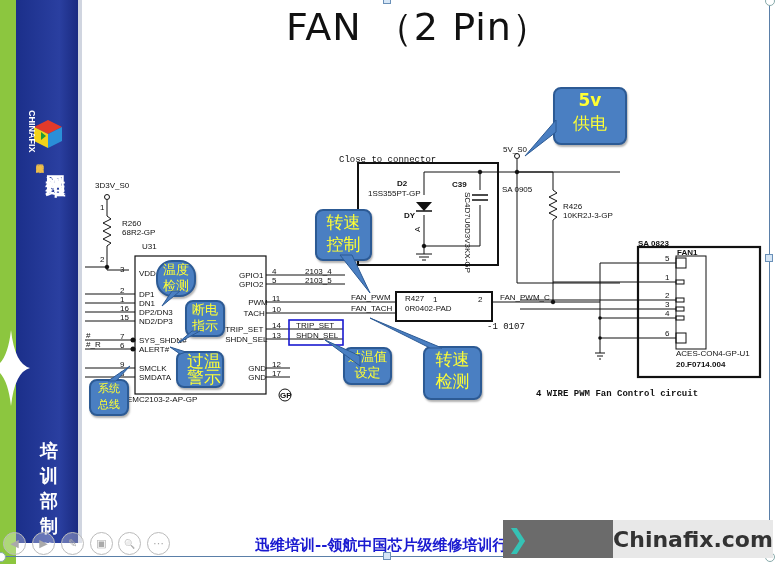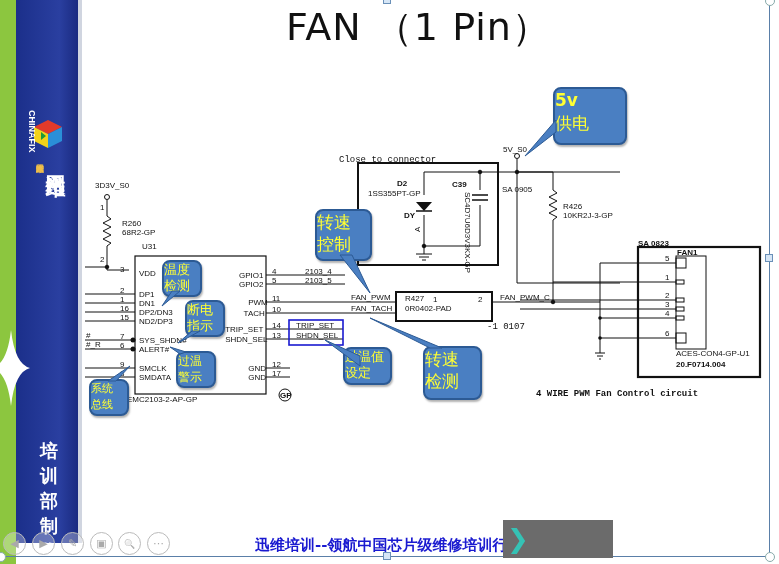--- a/index.html
+++ b/index.html
@@ -14,21 +14,21 @@
   .logo-slogan{position:absolute;left:29px;top:157px;writing-mode:vertical-rl;color:#f2c14a;font-size:8px;}
   .dept{position:absolute;left:36px;top:438px;width:26px;color:#fff;font-weight:bold;font-size:18px;line-height:25px;text-align:center;font-family:"DejaVu Sans",sans-serif;}
   .title{position:absolute;left:286px;top:2px;font-size:38px;color:#111;font-family:"DejaVu Sans",sans-serif;letter-spacing:1px;}
   .frame-line{position:absolute;background:#5a7fa8;}
   .handle-sq{position:absolute;width:6px;height:6px;border:1px solid #6a90b8;background:#d6e6f6;}
   .handle-ci{position:absolute;width:8px;height:8px;border:1px solid #8aa;border-radius:50%;background:#fff;}
   svg.schem{position:absolute;left:0;top:0;}
   .t{font-family:"Liberation Sans",sans-serif;font-size:8px;fill:#111;}
   .tb{font-family:"Liberation Sans",sans-serif;font-size:8px;fill:#111;font-weight:bold;}
   .mono{font-family:"Liberation Mono",monospace;font-size:9px;fill:#111;}
-  .callout{position:absolute;background:#4a7fc2;border:2px solid #2c5a94;border-radius:8px;color:#ffff33;font-family:"DejaVu Sans",sans-serif;box-shadow:1px 2px 2px rgba(0,0,0,.3);}
+  .callout{position:absolute;background:#4a7fc2;border:2px solid #2c5a94;border-radius:8px;color:#ffff33;font-family:"DejaVu Sans",sans-serif;text-align:center;box-shadow:1px 2px 2px rgba(0,0,0,.3);}
   .footer-cn{position:absolute;left:255px;top:536px;color:#1a1ad0;font-weight:bold;font-size:15px;font-family:"DejaVu Serif",serif;letter-spacing:0;}
   .wm{position:absolute;left:503px;top:520px;height:38px;display:flex;}
   .wm-l{width:110px;height:38px;background:#6b6b6b;color:#fff;font-size:22px;font-weight:bold;display:flex;align-items:center;padding-left:4px;box-sizing:border-box;font-family:"DejaVu Sans",sans-serif;}
   .wm-arrow{color:#35c2b5;font-size:26px;margin-right:2px;}
   .wm-r{width:160px;height:38px;background:#e8e8e8;color:#333;font-size:22px;font-weight:bold;display:flex;align-items:center;justify-content:center;font-family:"DejaVu Sans",sans-serif;}
   .nav{position:absolute;top:532px;width:21px;height:21px;border:1px solid #bbb;border-radius:50%;color:#aaa;font-size:11px;display:flex;align-items:center;justify-content:center;background:rgba(255,255,255,.3);}
 </style>
 </head>
 <body>
 
@@ -58,21 +58,21 @@
 
 <div class="frame-line" style="left:769px;top:0;width:1px;height:556px;"></div>
 <div class="frame-line" style="left:0;top:556px;width:770px;height:1px;"></div>
 <div class="handle-sq" style="left:765px;top:254px;"></div>
 <div class="handle-sq" style="left:383px;top:552px;"></div>
 <div class="handle-sq" style="left:383px;top:-4px;"></div>
 <div class="handle-ci" style="left:765px;top:552px;"></div>
 <div class="handle-ci" style="left:765px;top:-4px;"></div>
 <div class="handle-ci" style="left:-4px;top:552px;"></div>
 
-<div class="title">FAN （1 Pin）</div>
+<div class="title">FAN （2 Pin）</div>
 
 <svg class="schem" width="779" height="564" stroke="#111" fill="none">
 
   <text class="t" x="95" y="188" stroke="none">3D3V_S0</text>
   <circle cx="107" cy="197" r="2.5" stroke-width="1"></circle>
   <path d="M107 200 V216 l4 3 -8 4 8 4 -8 4 8 4 -8 4 8 4 -4 3 V270 H129" stroke-width="1"></path>
   <path d="M85 267 H107" stroke-width="1"></path>
   <circle cx="107" cy="267" r="1.8" fill="#111"></circle>
   <text class="t" x="122" y="226" stroke="none">R260</text>
   <text class="t" x="122" y="235" stroke="none">68R2-GP</text>
@@ -210,25 +210,25 @@
       <rect x="676" y="333" width="10" height="10"></rect>
       <circle cx="600" cy="338" r="1.8" fill="#111" stroke="none"></circle>
       <path d="M553 282 H600 M520 300 H600 M520 309 H600"></path>
     </g>
   <path d="M600 263 V353 M595 353 H605 M597 356 H603 M599 359 H601" stroke-width="1"></path>
   <text class="t" x="676" y="356" stroke="none">ACES-CON4-GP-U1</text>
   <text class="tb" x="676" y="367" stroke="none" font-size="9">20.F0714.004</text>
   <text class="mono" x="536" y="396" stroke="none" font-weight="bold">4 WIRE PWM Fan Control circuit</text>
 </svg>
 
-<div class="callout" style="left:162px;top:260px;width:36px;height:33px;font-size:13px;line-height:16px;"><span style="white-space:pre">温度
+<div class="callout" style="left:156px;top:260px;width:36px;height:33px;font-size:13px;line-height:16px;border-radius:16px;"><span style="white-space:pre">温度
 检测</span></div>
 <div class="callout" style="left:185px;top:300px;width:36px;height:33px;font-size:13px;line-height:16px;"><span style="white-space:pre">断电
 指示</span></div>
-<div class="callout" style="left:176px;top:351px;width:36px;height:33px;font-size:12px;line-height:16px;"><span style="white-space:pre">过温
+<div class="callout" style="left:176px;top:351px;width:36px;height:33px;font-size:17px;line-height:16px;padding-left:8px;"><span style="white-space:pre">过温
 警示</span></div>
 <div class="callout" style="left:89px;top:379px;width:36px;height:33px;font-size:11px;line-height:16px;"><span style="white-space:pre">系统
 总线</span></div>
 <div class="callout" style="left:315px;top:209px;width:53px;height:48px;font-size:17px;line-height:22px;"><span style="white-space:pre">转速
 控制</span></div>
 <div class="callout" style="left:343px;top:347px;width:45px;height:34px;font-size:13px;line-height:16px;"><span style="white-space:pre">过温值
 设定</span></div>
 <div class="callout" style="left:423px;top:346px;width:55px;height:50px;font-size:17px;line-height:22px;"><span style="white-space:pre">转速
 检测</span></div>
 <div class="callout" style="left:553px;top:87px;width:70px;height:54px;font-size:17px;line-height:23px;">
@@ -247,20 +247,21 @@
     <polygon points="430,348 442,348 370,318"></polygon>
     <polygon points="556,120 556,132 525,156"></polygon>
   </g>
 </svg>
 
 <div class="footer-cn">迅维培训--领航中国芯片级维修培训行业</div>
 <div class="wm">
   <div class="wm-l">
       <span class="wm-arrow">❯</span>
     </div>
+  <div class="wm-r">Chinafix.com</div>
 </div>
 
 <div class="nav" style="left:3px;">
     <span>◀</span>
   </div>
 <div class="nav" style="left:32px;">
     <span>▶</span>
   </div>
 <div class="nav" style="left:61px;">
     <span>✎</span>

